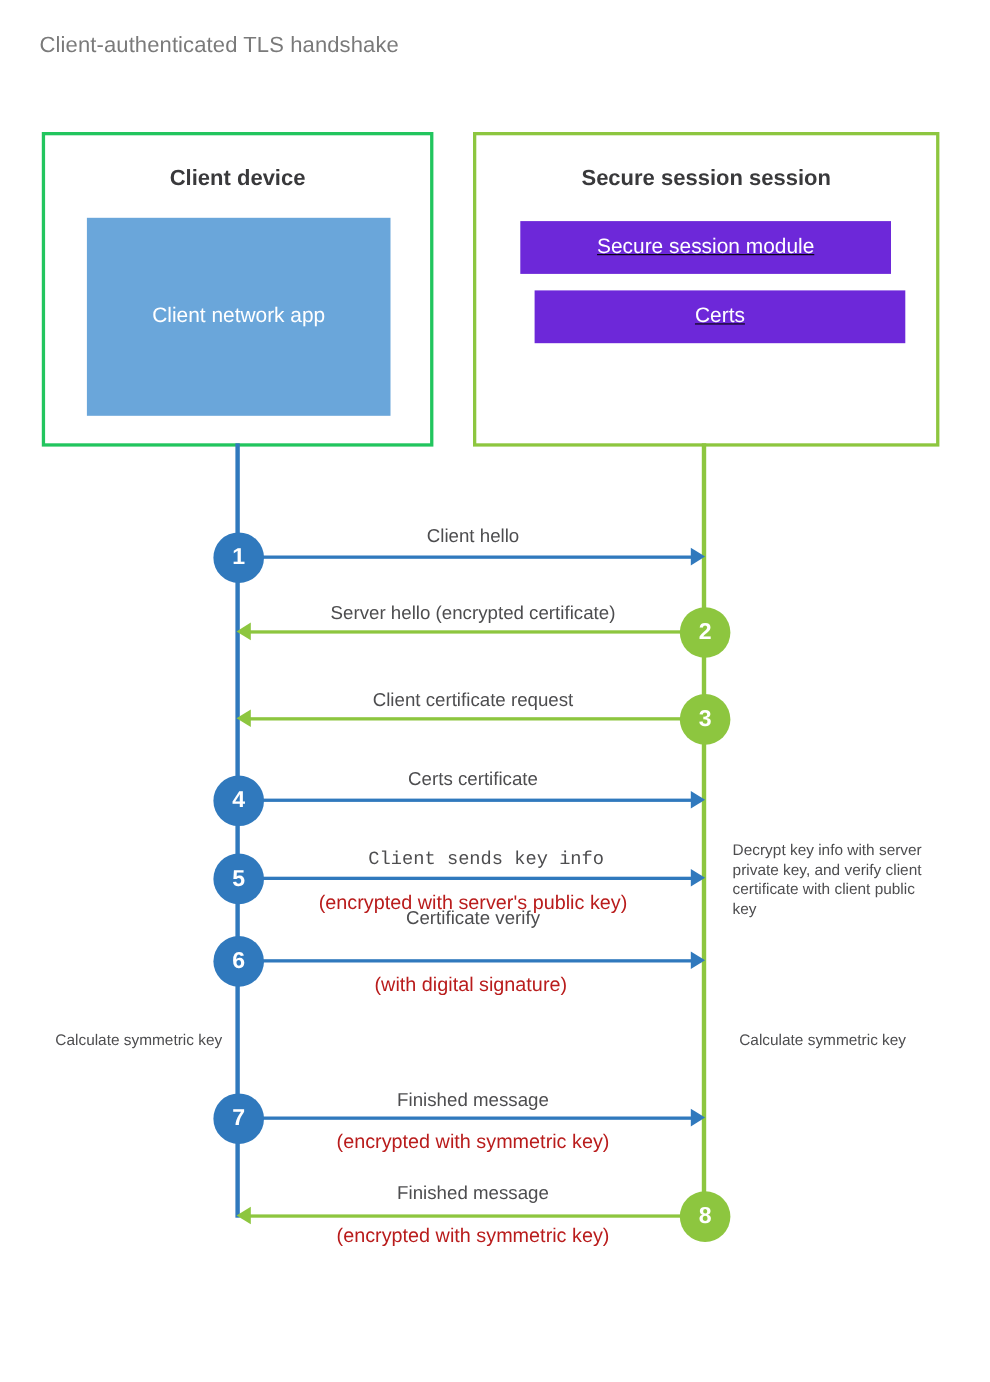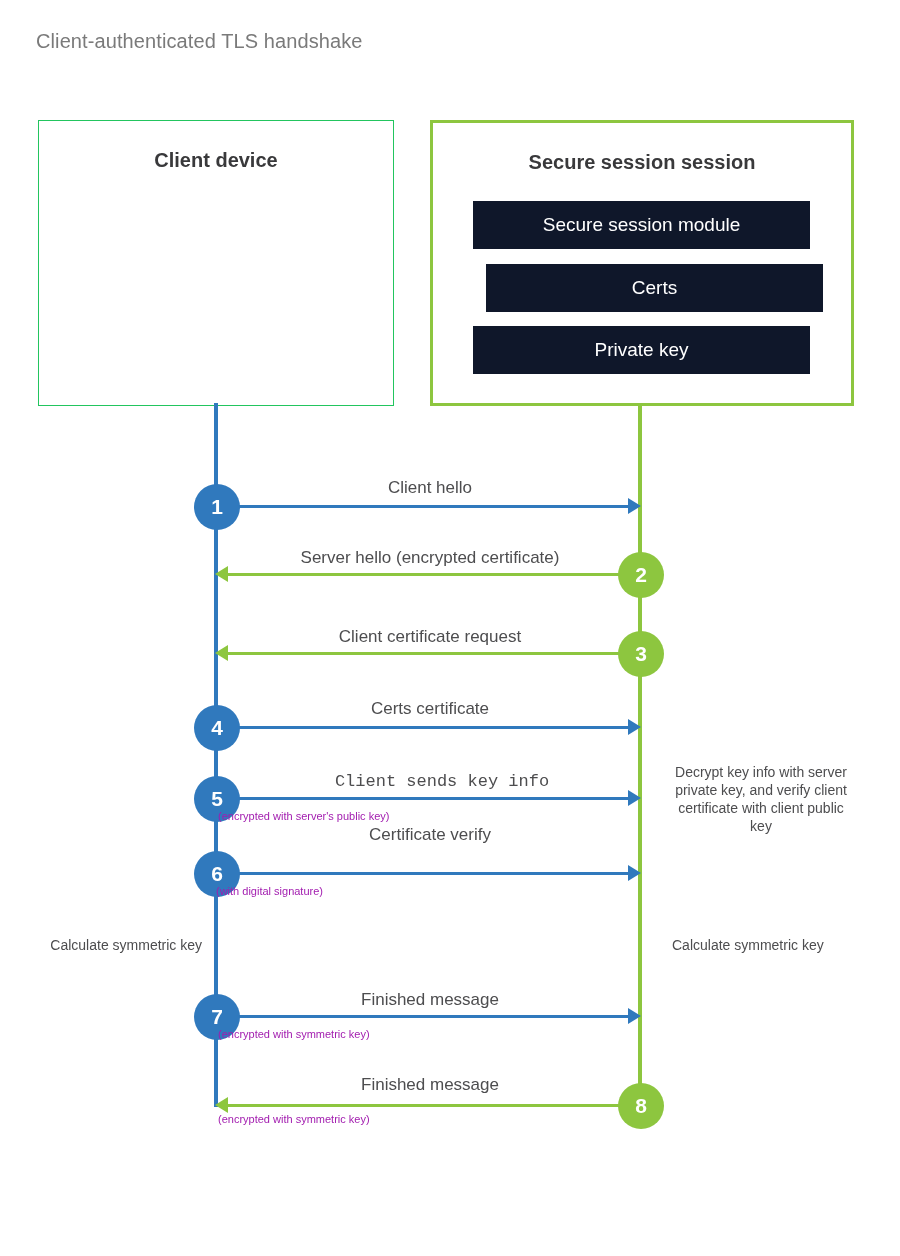--- a/index.html
+++ b/index.html
@@ -30,21 +30,21 @@
   .party-box {
     position: absolute;
     background: #ffffff;
     box-sizing: border-box;
   }
   #client-box {
     left: 38px;
     top: 120px;
     width: 356px;
     height: 286px;
-    border: 1px solid #22c55e;
+    border: 3px solid #22c55e;
   }
   #server-box {
     left: 430px;
     top: 120px;
     width: 424px;
     height: 286px;
     border: 3px solid #8dc63f;
   }
   .party-title {
     position: absolute;
@@ -76,24 +76,25 @@
     text-align: center;
     max-width: 180px;
   }
 
   
   .server-bar {
     position: absolute;
     left: 40px;
     width: 337px;
     height: 48px;
-    background: #0f172a;
+    background: #6d28d9;
     display: flex;
     align-items: center;
     justify-content: center;
+    text-decoration: underline;
   }
   .server-bar-label {
     color: #ffffff;
     font-size: 19px;
   }
   #server-bar-0 { top: 78px; }
   #server-bar-1 { top: 141px; margin-left: 13px; }
   #server-bar-2 { top: 203px; }
 
   
@@ -149,23 +150,23 @@
 
   .step-label {
     position: absolute;
     font-size: 17px;
     color: #4d4d4f;
     text-align: center;
     white-space: nowrap;
   }
   .step-sublabel {
     position: absolute;
-    font-size: 11px;
-    color: #a21caf;
-    text-align: left;
+    font-size: 18px;
+    color: #b91c1c;
+    text-align: center;
     white-space: nowrap;
   }
 
   
   .side-note {
     position: absolute;
     font-size: 14px;
     line-height: 18px;
     color: #4d4d4f;
   }
@@ -178,43 +179,43 @@
   #note-server-calc {
     left: 672px;
     top: 936px;
     width: 180px;
     text-align: left;
   }
   #note-server-decrypt {
     left: 666px;
     top: 763px;
     width: 190px;
-    text-align: center;
+    text-align: left;
   }
 </style>
 </head>
 <body>
 
 <div id="diagram-title">Client-authenticated TLS handshake</div>
 
 <div id="client-box" class="party-box">
   <div class="party-title">Client device</div>
+  <div id="client-app-block">
+    <div id="client-app-label">Client network app</div>
+  </div>
 </div>
 
 <div id="server-box" class="party-box">
   <div class="party-title">Secure session session</div>
   <div class="server-bar" id="server-bar-0">
     <span class="server-bar-label">Secure session module</span>
   </div>
   <div class="server-bar" id="server-bar-1">
     <span class="server-bar-label">Certs</span>
   </div>
-  <div class="server-bar" id="server-bar-2">
-    <span class="server-bar-label">Private key</span>
-  </div>
 </div>
 
 <div id="client-lifeline" class="lifeline"></div>
 <div id="server-lifeline" class="lifeline"></div>
 
 <div class="arrow-line blue" style="left:216px; top:505px; width:414px;"></div>
 <div class="arrow-head right blue" style="left:628px; top:498px;"></div>
 <div class="step-circle blue" style="left:194px; top:484px;">
   <span>1</span>
 </div>

